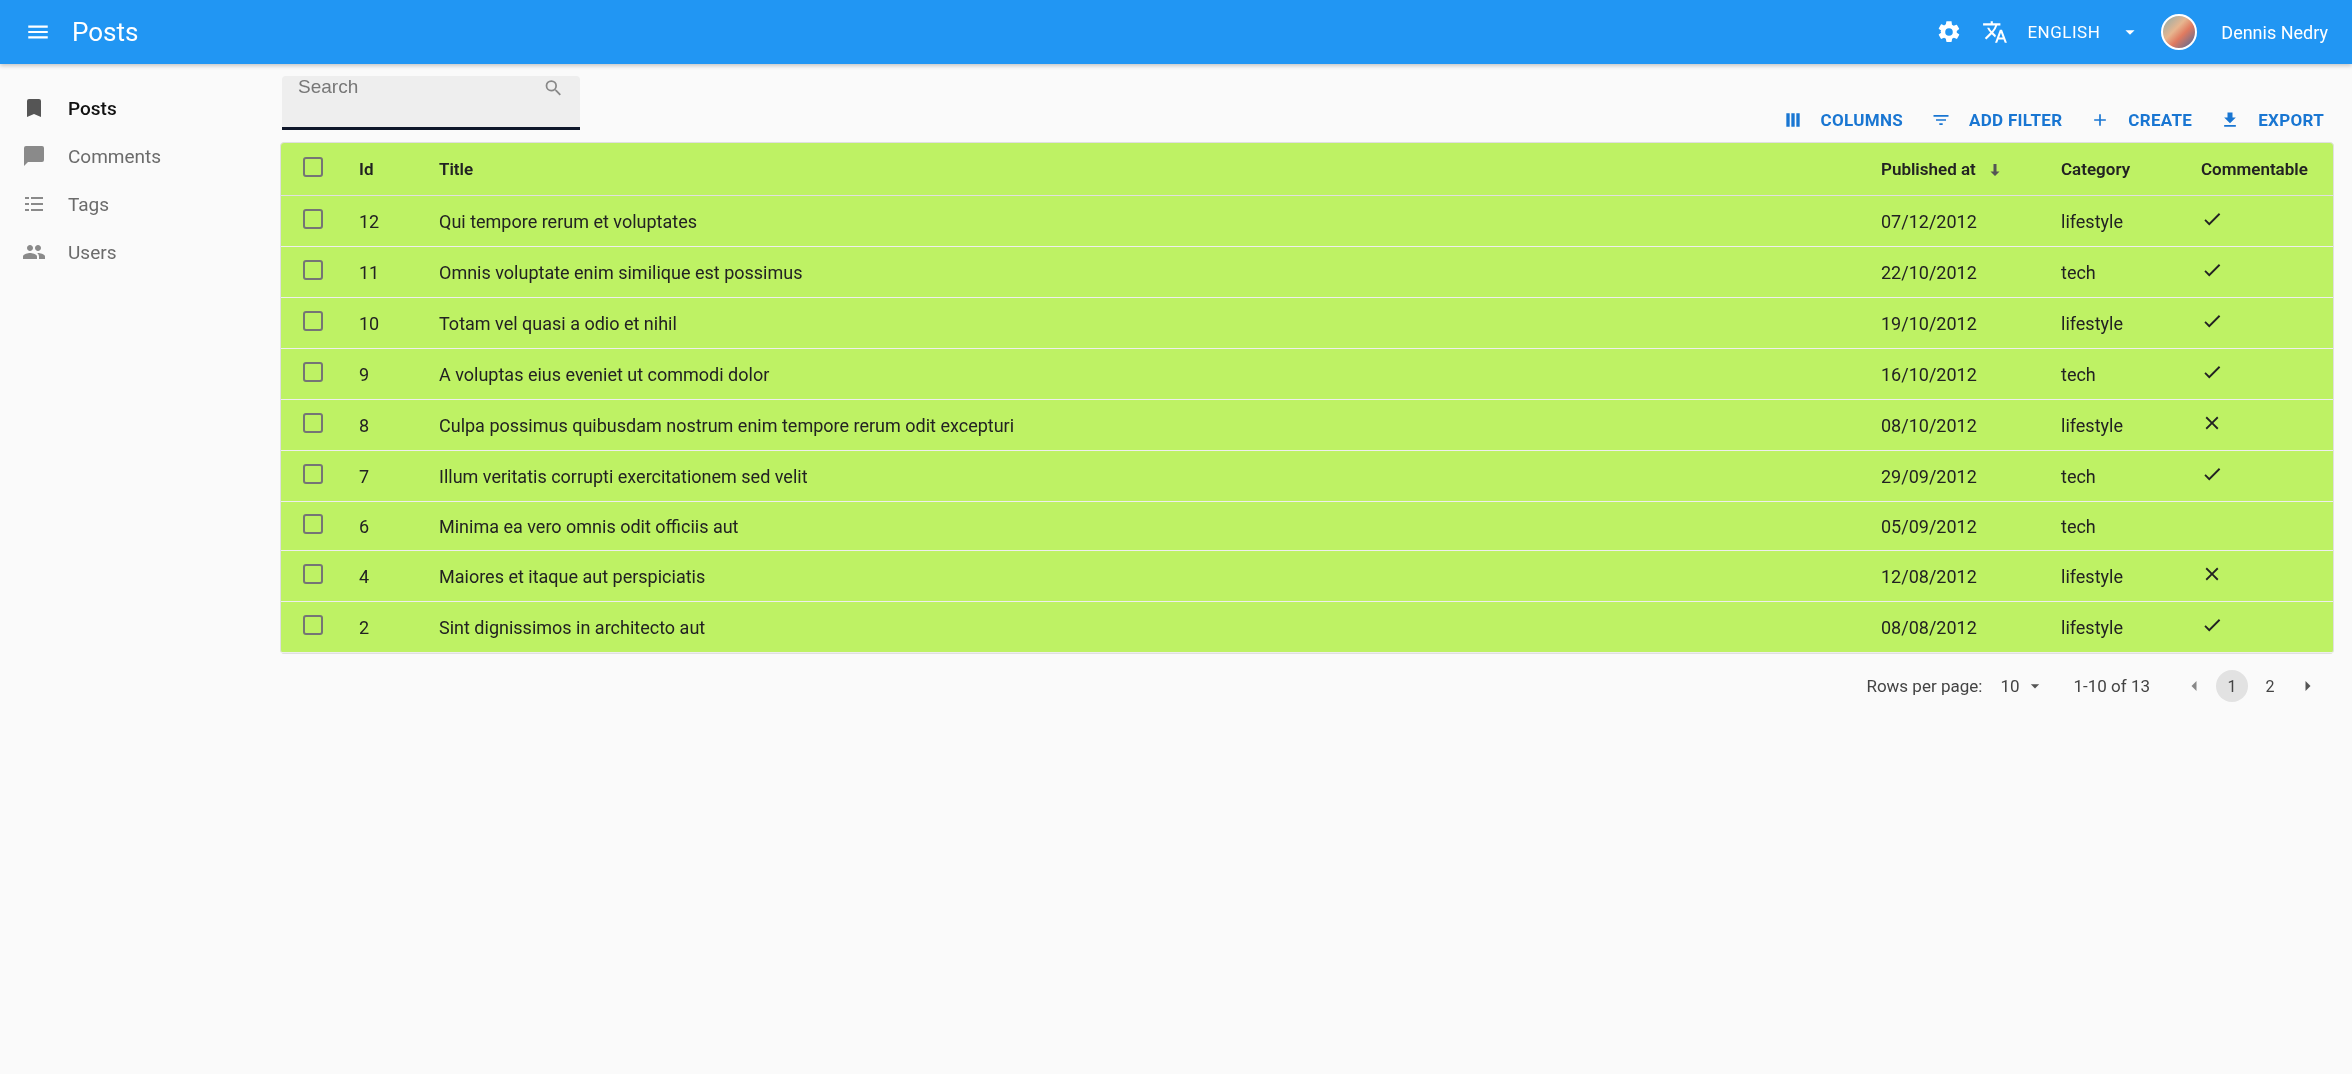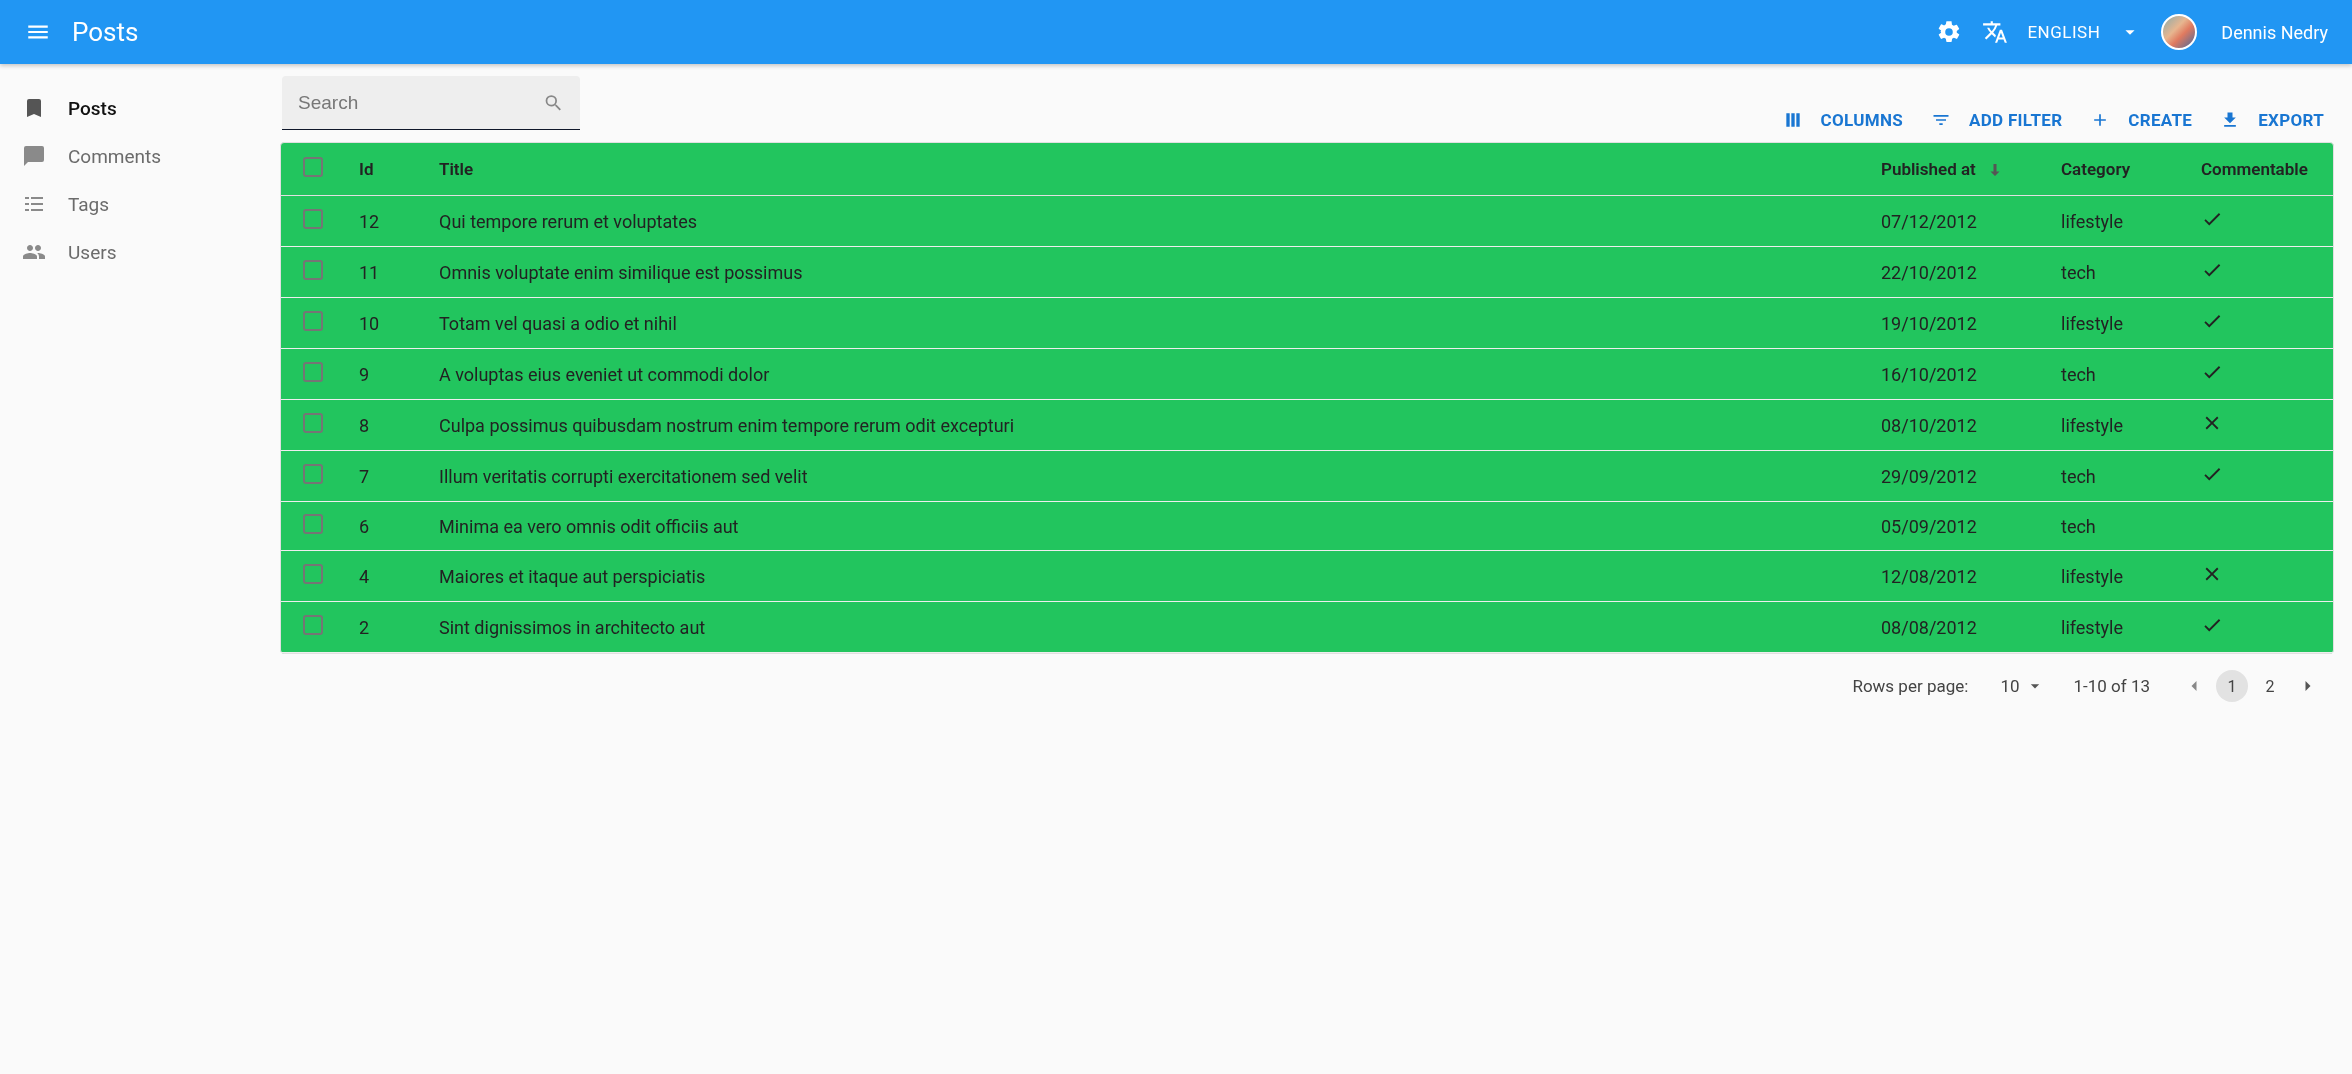--- a/index.html
+++ b/index.html
@@ -43,40 +43,40 @@
   .sidebar .nav-item.active .nav-ic { fill:#555; }
   .sidebar .nav-ic { fill:#8a8a8a; }
 
   
   .main { flex:1; padding:12px 18px 18px 0; }
 
   
   .controls { display:flex; align-items:flex-end; margin-bottom:12px; padding-left:2px;}
   .search {
     width:298px; height:54px;
-    background:#eee; border-bottom:1px solid #0f172a;
+    background:#eee; border-bottom:3px solid #0f172a;
     border-radius:4px 4px 0 0;
-    display:flex; align-items:center; padding:0 16px;
+    display:flex; align-items:flex-start; padding:0 16px;
   }
   .search input {
     border:none; background:transparent; outline:none;
     font-size:19px; color:#555; flex:1;
   }
   .search input::placeholder { color:#777; }
   .controls .grow { flex:1; }
   .toolbar { display:flex; align-items:center; gap:28px; padding-right:10px;}
   .tbtn {
     display:flex; align-items:flex-end; gap:18px;
     color:#1976d2; font-size:17px; font-weight:700;
     letter-spacing:.3px; cursor:pointer;
   }
 
   
   .table-wrap {
-    background:#22c55e;
+    background:#bef264;
     border:1px solid #e0e0e0;
     border-radius:4px;
   }
   table { width:100%; border-collapse:collapse; }
   thead th {
     text-align:left; font-size:17px; font-weight:600;
     padding:14px 18px; color:#222; border-bottom:1px solid #e0e0e0;
     white-space:nowrap;
   }
   tbody td {
@@ -92,21 +92,21 @@
     width:20px; height:20px; border:2px solid #757575; border-radius:3px;
     display:inline-block; cursor:pointer;
   }
   .sort-ic { vertical-align:middle; margin-left:6px; }
 
   
   .pagination {
     display:flex; align-items:center; justify-content:flex-end;
     gap:28px; padding:16px 10px 4px; font-size:17px; color:#444;
   }
-  .rpp { display:flex; align-items:center; gap:32px;}
+  .rpp { display:flex; align-items:center; gap:18px;}
   .rpp-select { display:flex; align-items:center; gap:6px; cursor:pointer;}
   .pg-nav { display:flex; align-items:center; gap:6px;}
   .pg-btn {
     width:32px; height:32px; border-radius:50%;
     display:flex; align-items:center; justify-content:center;
     cursor:pointer; font-size:16px;
   }
   .pg-btn.current { background:#e2e2e2; }
 </style>
 </head>

